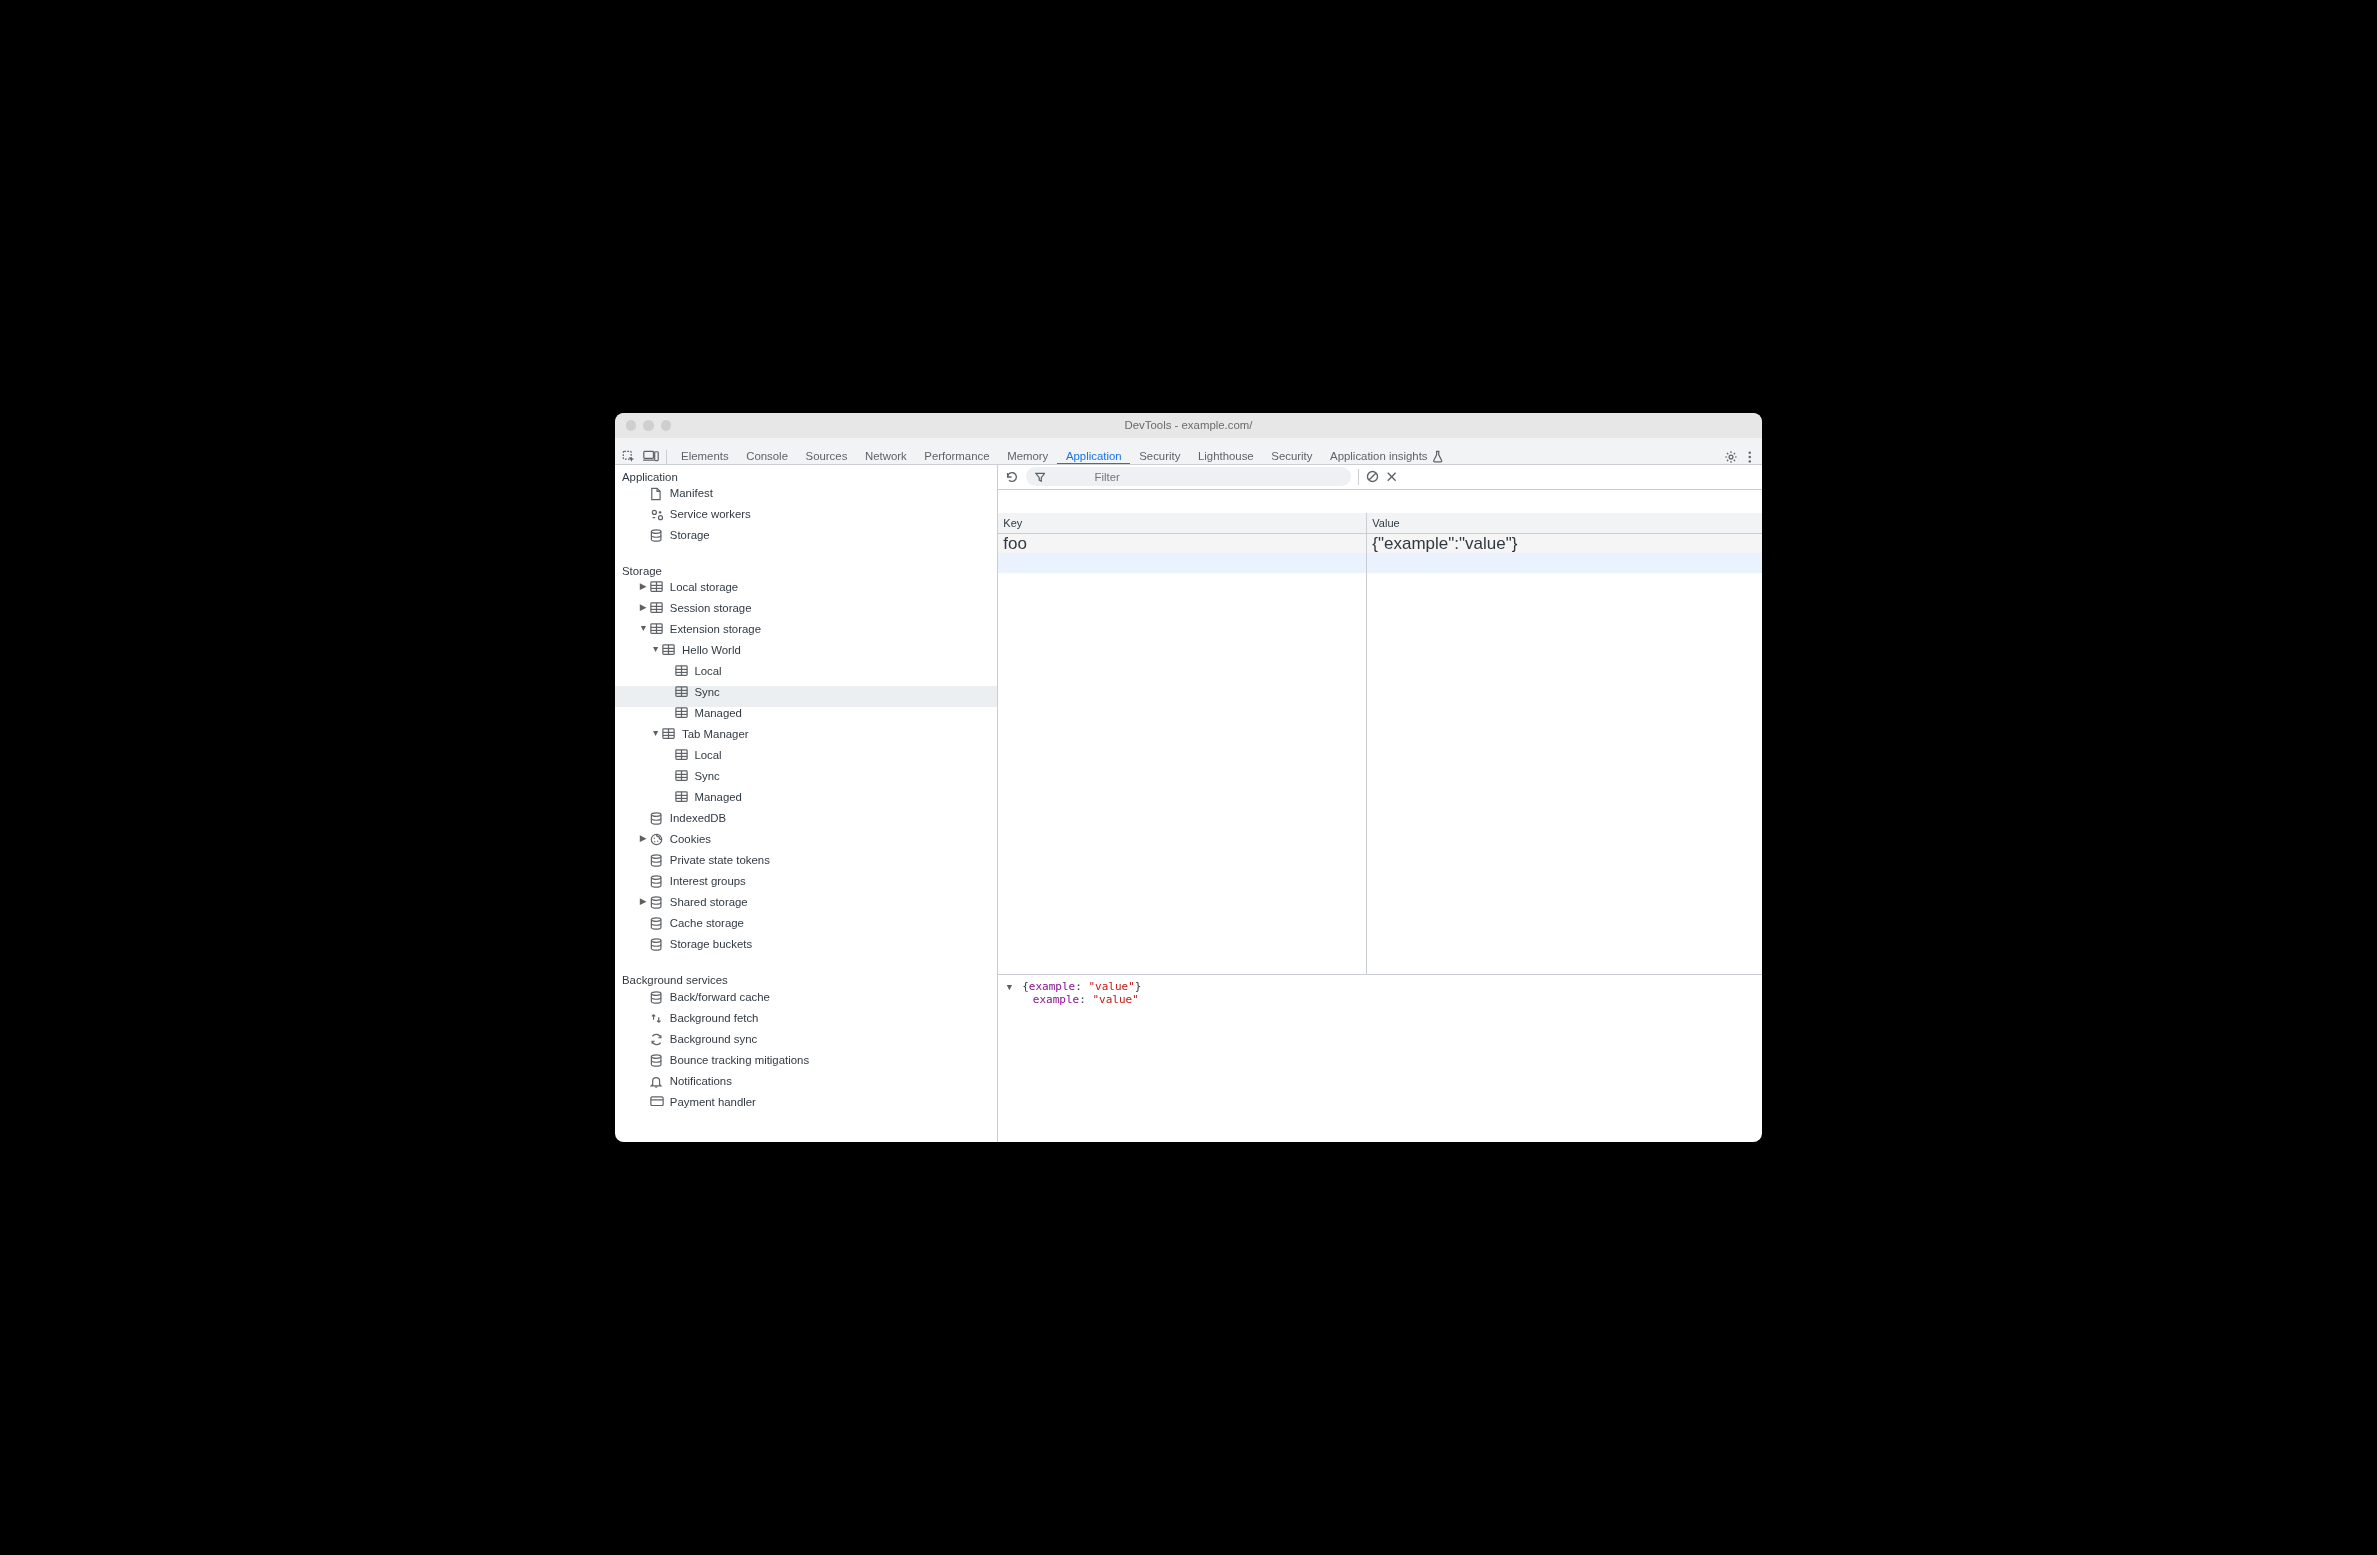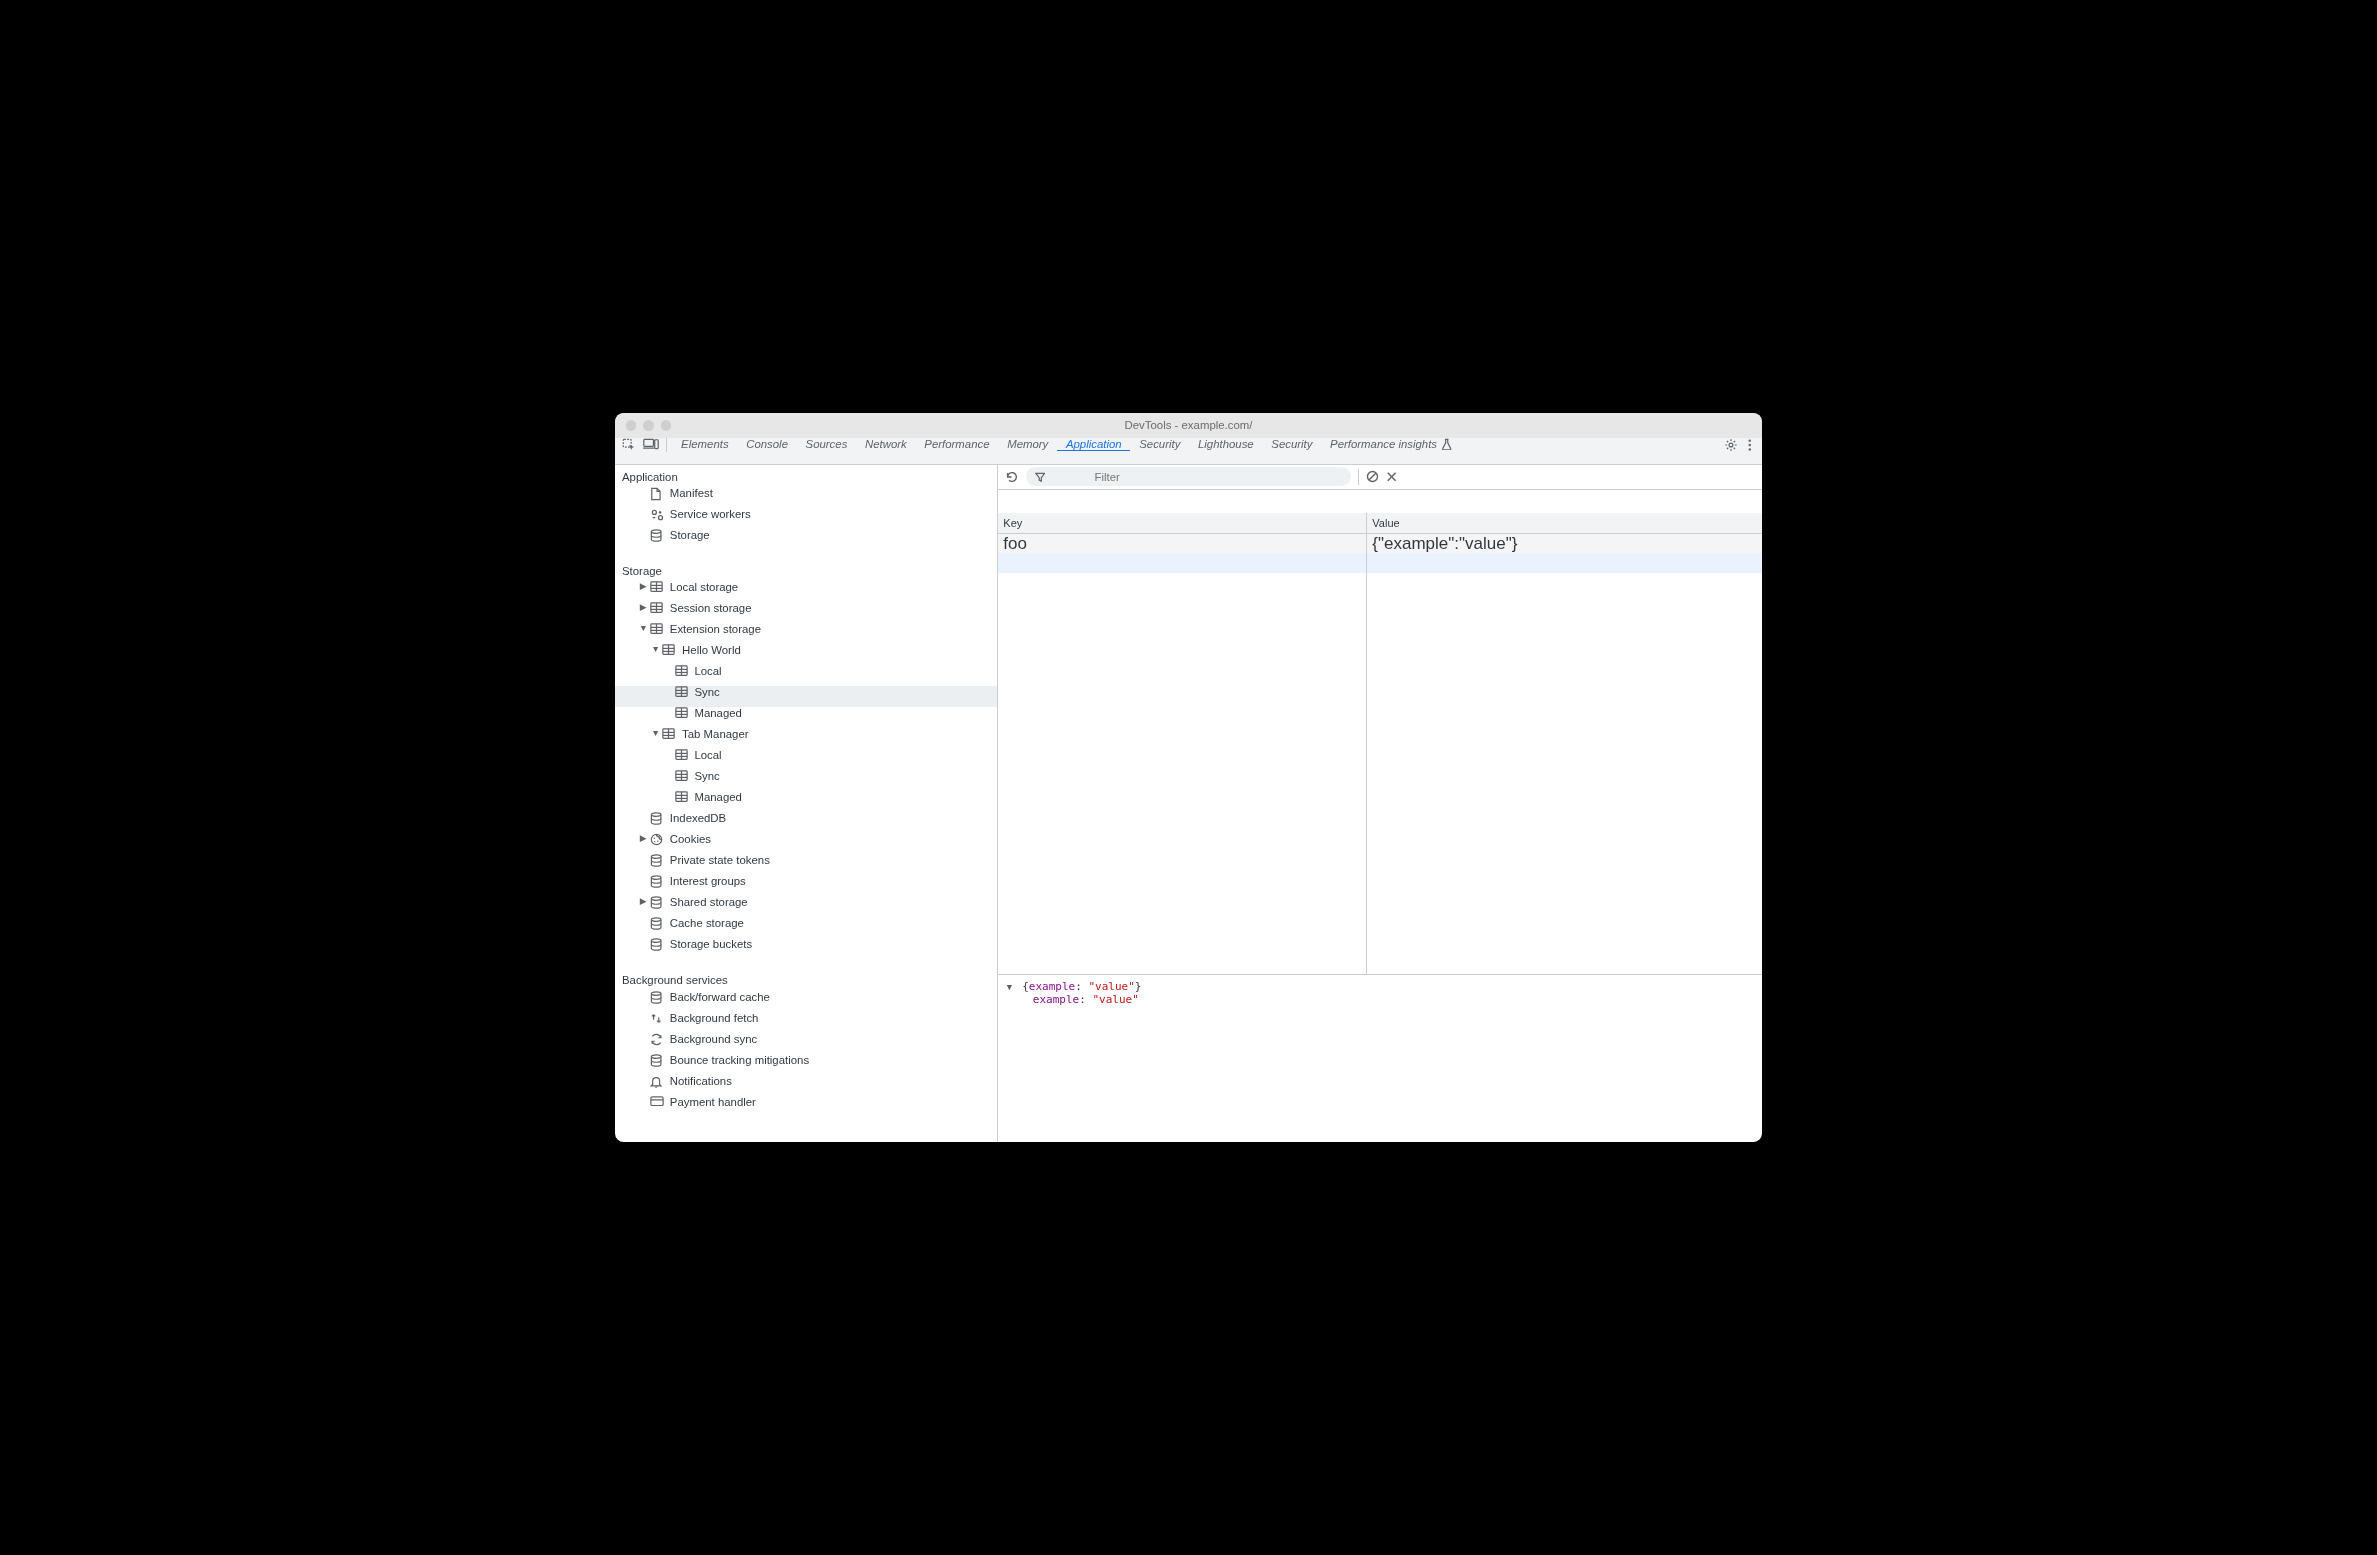--- a/index.html
+++ b/index.html
@@ -33,23 +33,22 @@
   }
   .traffic { display: flex; gap: 7px; margin-left: 10.5px; }
   .traffic .dot { width: 10.5px; height: 10.5px; border-radius: 50%; background: #cfcfcf; }
   .titlebar .title { position: absolute; left: 0; right: 0; text-align: center; font-size: 11.4px; color: #6b6b6b; font-weight: 500; pointer-events: none;}
   
   .tabbar {
     height: 27px;
     background: #f1f3f4;
     border-bottom: 0.9px solid #cacdd1;
     display: flex;
-    align-items: flex-start;
+    align-items: flex-end;
     flex: 0 0 27px;
-    font-style: italic;
   }
   .tabbar .left-icons { display: flex; align-items: center; padding: 0 7px; gap: 7px; border-right: 0.9px solid #cacdd1;}
   .tabbar .tabs { display: flex; align-items: stretch; flex: 1; padding-left: 5.3px;}
   .tabbar .tab {
     display: flex; align-items: center; padding: 0 8.8px; color: #5f6368; cursor: default; font-size: 11.4px;
     border-bottom: 1.8px solid transparent; white-space: nowrap; gap: 4.4px;
   }
   .tabbar .tab.active { color: #1a73e8; border-bottom-color: #1a73e8; }
   .tabbar .right-icons { display: flex; align-items: center; gap: 10.5px; padding: 0 10.5px; }
   .icon { display: inline-flex; align-items: center; justify-content: center; }
@@ -176,21 +175,21 @@
         <div class="tab">
           <span>Security</span>
         </div>
         <div class="tab">
           <span>Lighthouse</span>
         </div>
         <div class="tab">
           <span>Security</span>
         </div>
         <div class="tab">
-          <span>Performance insights</span>
+          <span>Application insights</span>
           <span class="icon">
             <svg width="11.4" height="12.3" viewBox="0 0 13 14" fill="none" stroke="#5f6368" stroke-width="1.4">
               <path d="M4.5 1.5 h4 M5.3 1.5 v4 L2 12 a1 1 0 0 0 1 1.5 h7 a1 1 0 0 0 1 -1.5 L7.7 5.5 v-4"></path>
             </svg>
           </span>
         </div>
       </div>
     <div class="right-icons">
       <span class="icon">
         <svg width="14" height="14" viewBox="0 0 16 16" fill="none" stroke="#5f6368" stroke-width="1.4">

